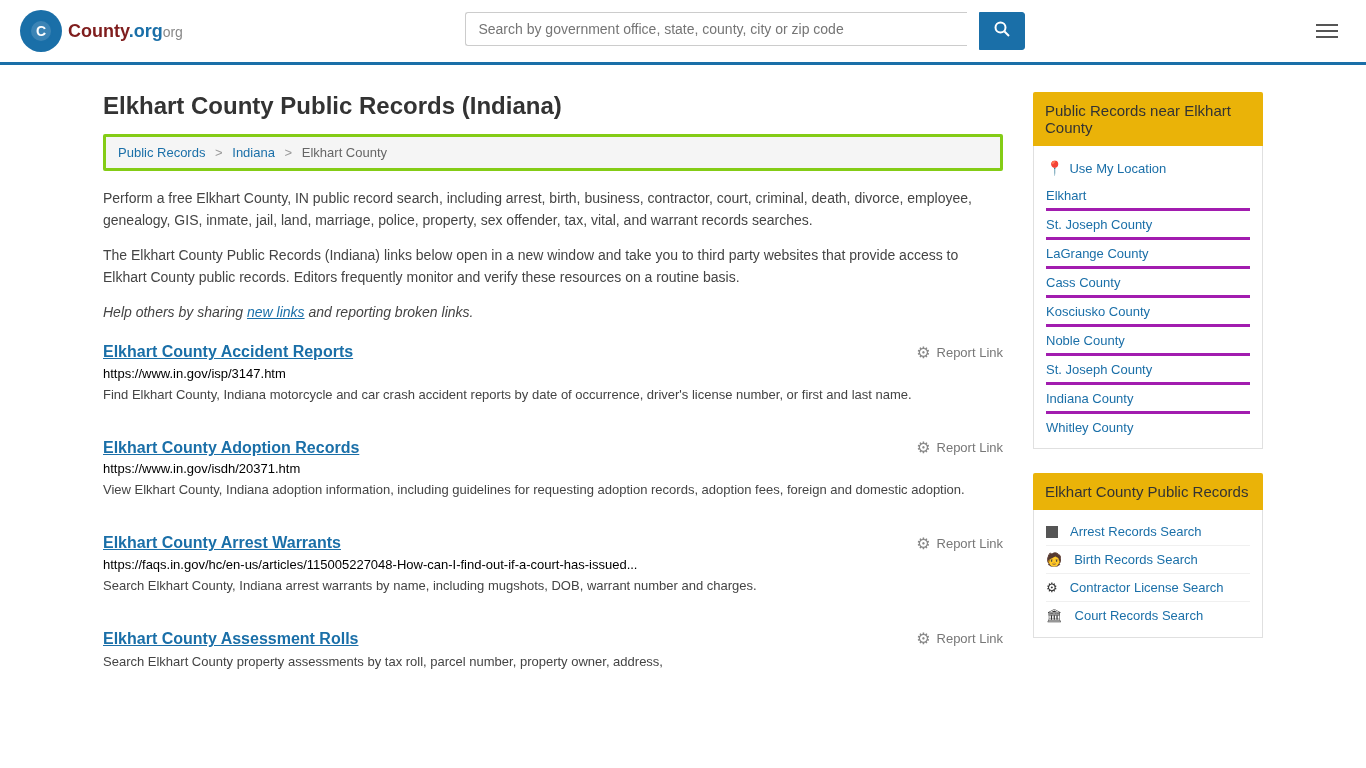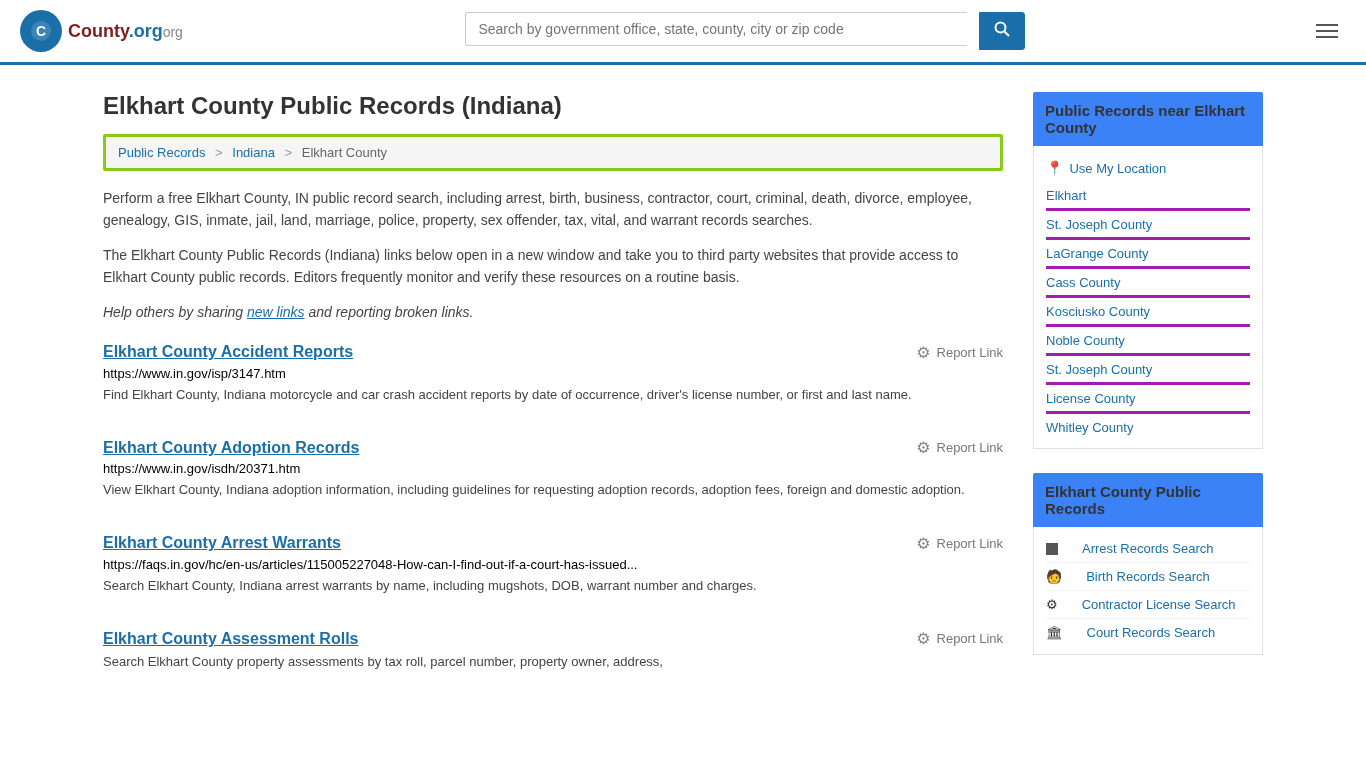--- a/index.html
+++ b/index.html
@@ -163,23 +163,23 @@
     
     #sidebar {
       width: 230px;
       flex-shrink: 0;
     }
     .sidebar-section {
       margin-bottom: 24px;
     }
     .sidebar-section-title {
       font-size: 15px;
-      font-weight: bold;
+      font-weight: normal;
       color: #333;
-      background: #3b82f6;
+      background: #eab308;
       padding: 10px 12px;
       margin-bottom: 0;
       border-radius: 2px 2px 0 0;
     }
     .sidebar-section-body {
       border: 1px solid #e0e0e0;
       border-top: none;
       padding: 8px 12px;
     }
     .sidebar-location-btn {
@@ -209,21 +209,21 @@
     }
 
     
     .sidebar-records-list {
       list-style: none;
       padding: 0;
     }
     .sidebar-records-list li {
       display: flex;
       align-items: center;
-      gap: 24px;
+      gap: 12px;
       padding: 6px 0;
       border-bottom: 1px solid #f0f0f0;
     }
     .sidebar-records-list li:last-child { border-bottom: none; }
     .sidebar-records-list a {
       color: #1a6fa8;
       font-size: 13px;
       text-decoration: none;
     }
   </style>
@@ -337,21 +337,21 @@
           <span>Use My Location</span>
         </a>
         <ul class="sidebar-links" id="nearby-links">
         <li><a href="#">Elkhart</a></li>
             <li><a href="#">St. Joseph County</a></li>
             <li><a href="#">LaGrange County</a></li>
             <li><a href="#">Cass County</a></li>
             <li><a href="#">Kosciusko County</a></li>
             <li><a href="#">Noble County</a></li>
             <li><a href="#">St. Joseph County</a></li>
-            <li><a href="#">License County</a></li>
+            <li><a href="#">Indiana County</a></li>
             <li><a href="#">Whitley County</a></li>
           </ul>
       </div>
     </div>
 
     <div class="sidebar-section">
       <div class="sidebar-section-title">Elkhart County Public Records</div>
       <div class="sidebar-section-body">
         <ul class="sidebar-records-list" id="records-links">
         <li>

